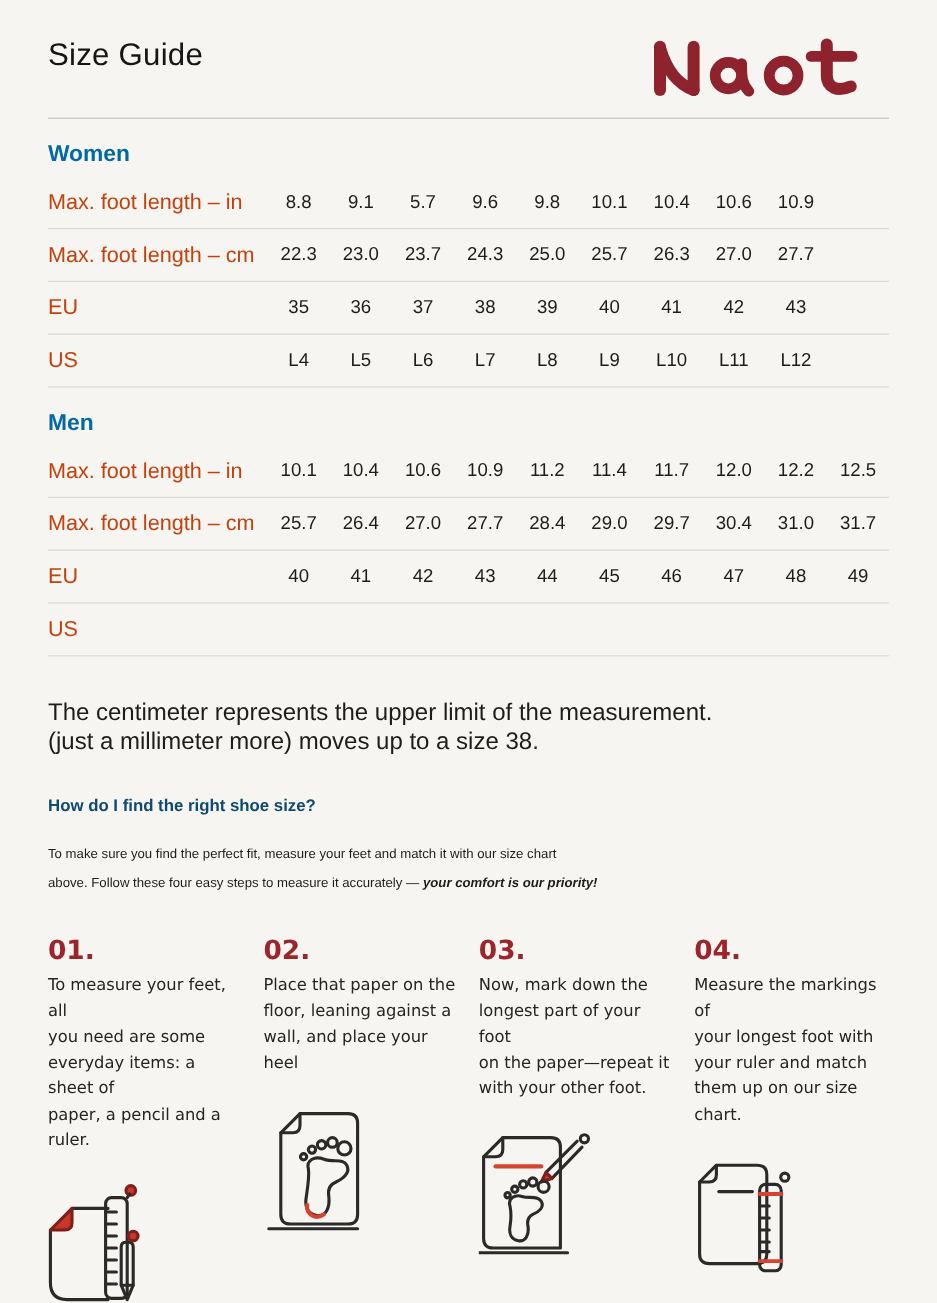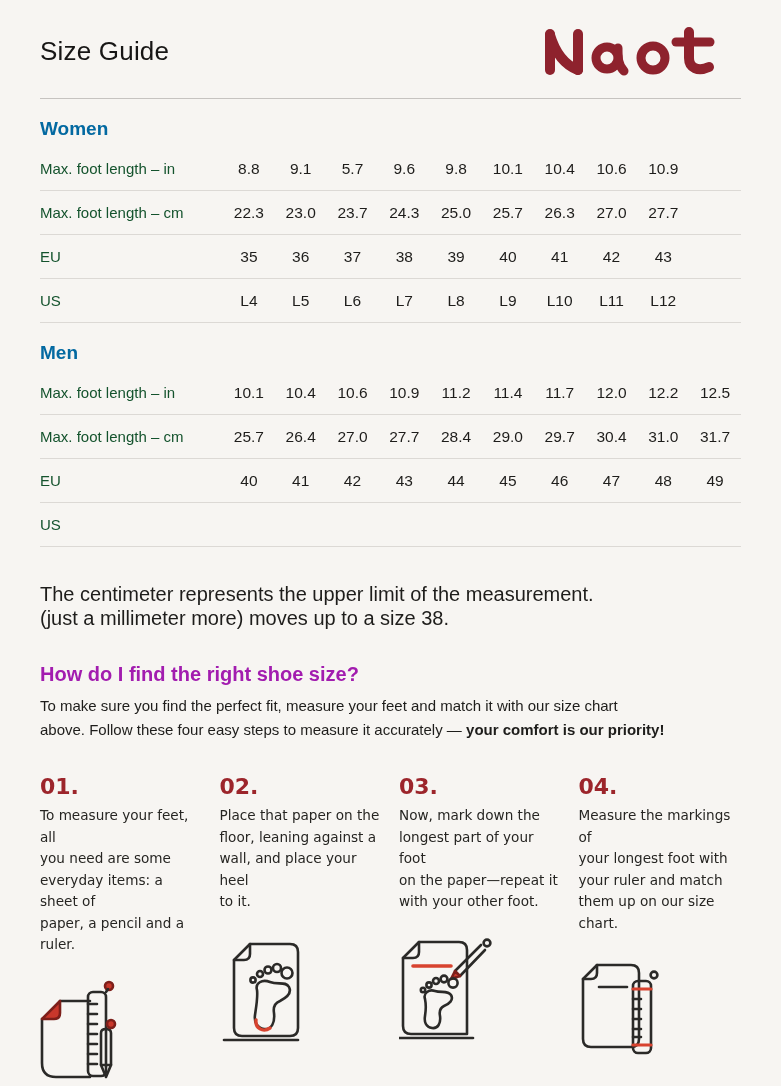--- a/index.html
+++ b/index.html
@@ -7,41 +7,41 @@
   body {
     height:1086px;
     background:#f7f5f2;
     color:#1e1d1b;
     font-family:"Liberation Sans", sans-serif;
     overflow:hidden;
   }
   .page { padding:0 40px; }
 
   
-  .header { display:flex; justify-content:space-between; align-items:center; padding-top:30px; height:72px; }
+  .header { display:flex; justify-content:space-between; padding-top:30px; height:72px; }
   .title { font-size:26px; font-weight:500; letter-spacing:.2px; color:#171615; }
   .logo-svg { display:block; }
   .hr-header { border:none; border-top:1px solid #c6c3c0; margin-top:26px; }
 
   
   .section-title { color:#0369a1; font-size:19px; font-weight:700; margin-top:19px; }
   .size-table { margin-top:7px; }
   .trow { display:flex; align-items:center; height:44px; border-bottom:1px solid #dcd9d5; }
-  .tlabel { flex:0 0 183px; color:#14532d; font-size:15px; }
+  .tlabel { flex:0 0 183px; color:#c2410c; font-size:18px; }
   .tcells { flex:1; display:grid; grid-template-columns:repeat(10,1fr); }
   .cell { text-align:center; font-size:15.5px; color:#1e1d1b; }
   .men-block { margin-top:17px; }
 
   
   .notes { margin-top:36px; font-size:20px; line-height:23.5px; color:#1e1d1b; }
 
   
-  .howto-heading { margin-top:33px; font-size:20px; font-weight:700; color:#a21caf; }
-  .howto-intro { margin-top:8px; font-size:15px; line-height:24px; }
-  .howto-intro b { font-weight:700; }
+  .howto-heading { margin-top:33px; font-size:14px; font-weight:700; color:#0c4a6e; }
+  .howto-intro { margin-top:21px; font-size:11px; line-height:24px; }
+  .howto-intro b { font-weight:700;font-style:italic; }
 
   
   .steps { margin-top:32px; display:grid; grid-template-columns:repeat(4,1fr); column-gap:17px; }
   .step-num { color:#9c252b; font-size:22px; font-weight:700; font-family:"DejaVu Sans", sans-serif; }
   .step-lines { margin-top:6px; font-family:"DejaVu Sans", sans-serif; font-size:13.6px; line-height:21.5px; color:#262522; }
   .step-icon { margin-top:23px; height:118px; }
   .step-icon svg { display:block; }
 </style>
 </head>
 <body>
@@ -214,21 +214,20 @@
         </svg>
       </div>
     </div>
 
     <div class="step">
       <div class="step-num">02.</div>
       <div class="step-lines">
           <div>Place that paper on the</div>
           <div>floor, leaning against a</div>
           <div>wall, and place your heel</div>
-          <div>to it.</div>
         </div>
       <div class="step-icon">
         <svg width="100" height="118" viewBox="0 0 100 118" fill="none" stroke="#2b2a28" stroke-width="2.6" stroke-linecap="round" stroke-linejoin="round">
           <path d="M30 8 H70 Q78 8 78 16 V92 Q78 100 70 100 H22 Q14 100 14 92 V24 Z"></path>
           <path d="M30 8 V18 Q30 24 24 24 H14"></path>
           <circle cx="33" cy="44" r="2.6"></circle>
             <circle cx="40" cy="38" r="3"></circle>
           <circle cx="48" cy="34" r="3.5"></circle>
             <circle cx="57" cy="32" r="4"></circle>
           <circle cx="67" cy="37" r="5.5"></circle>

